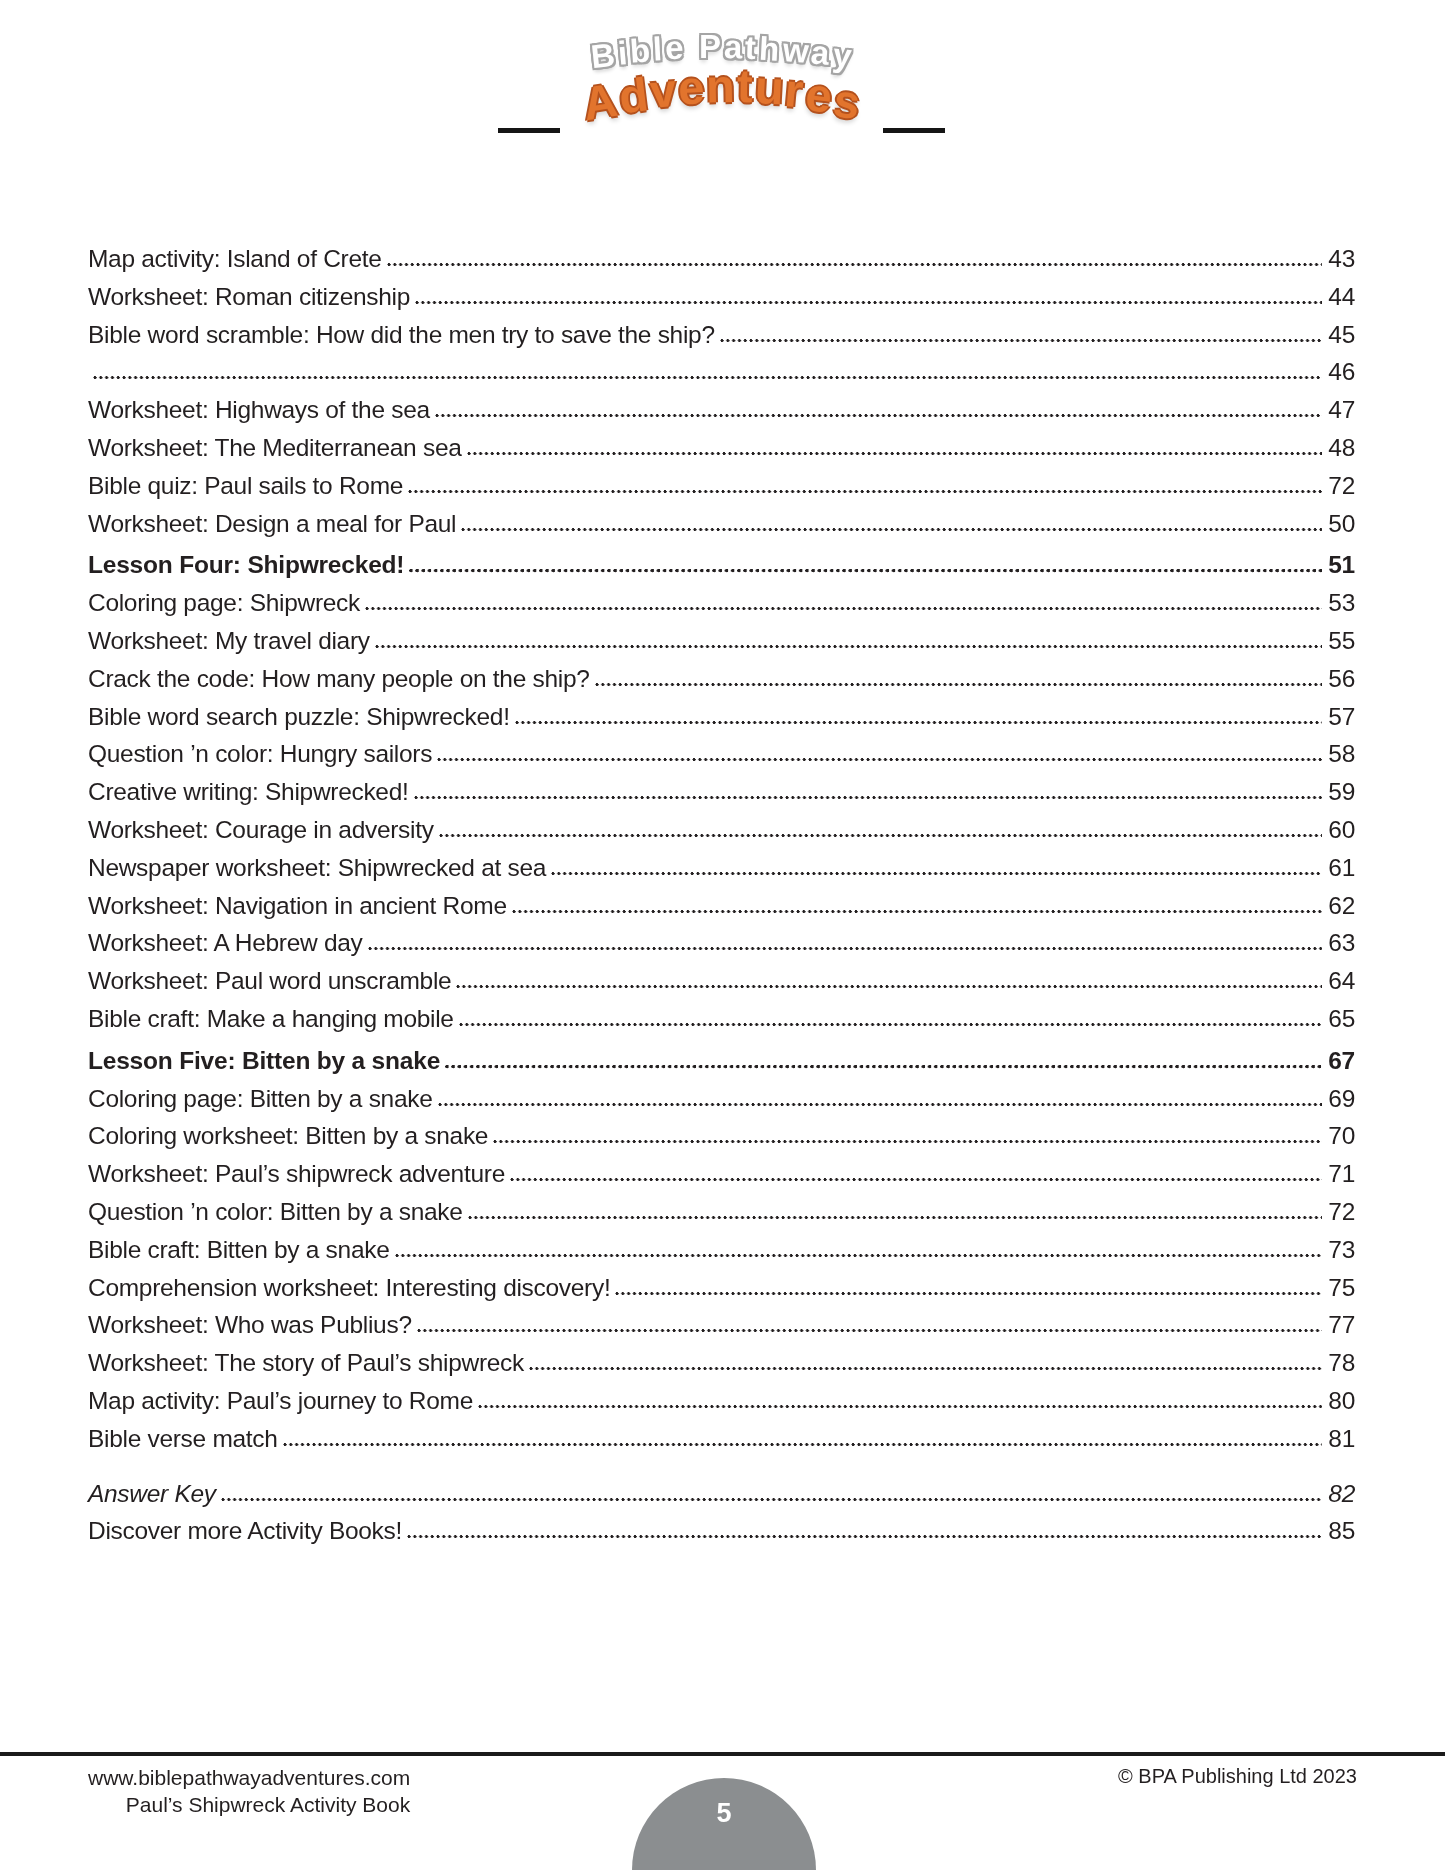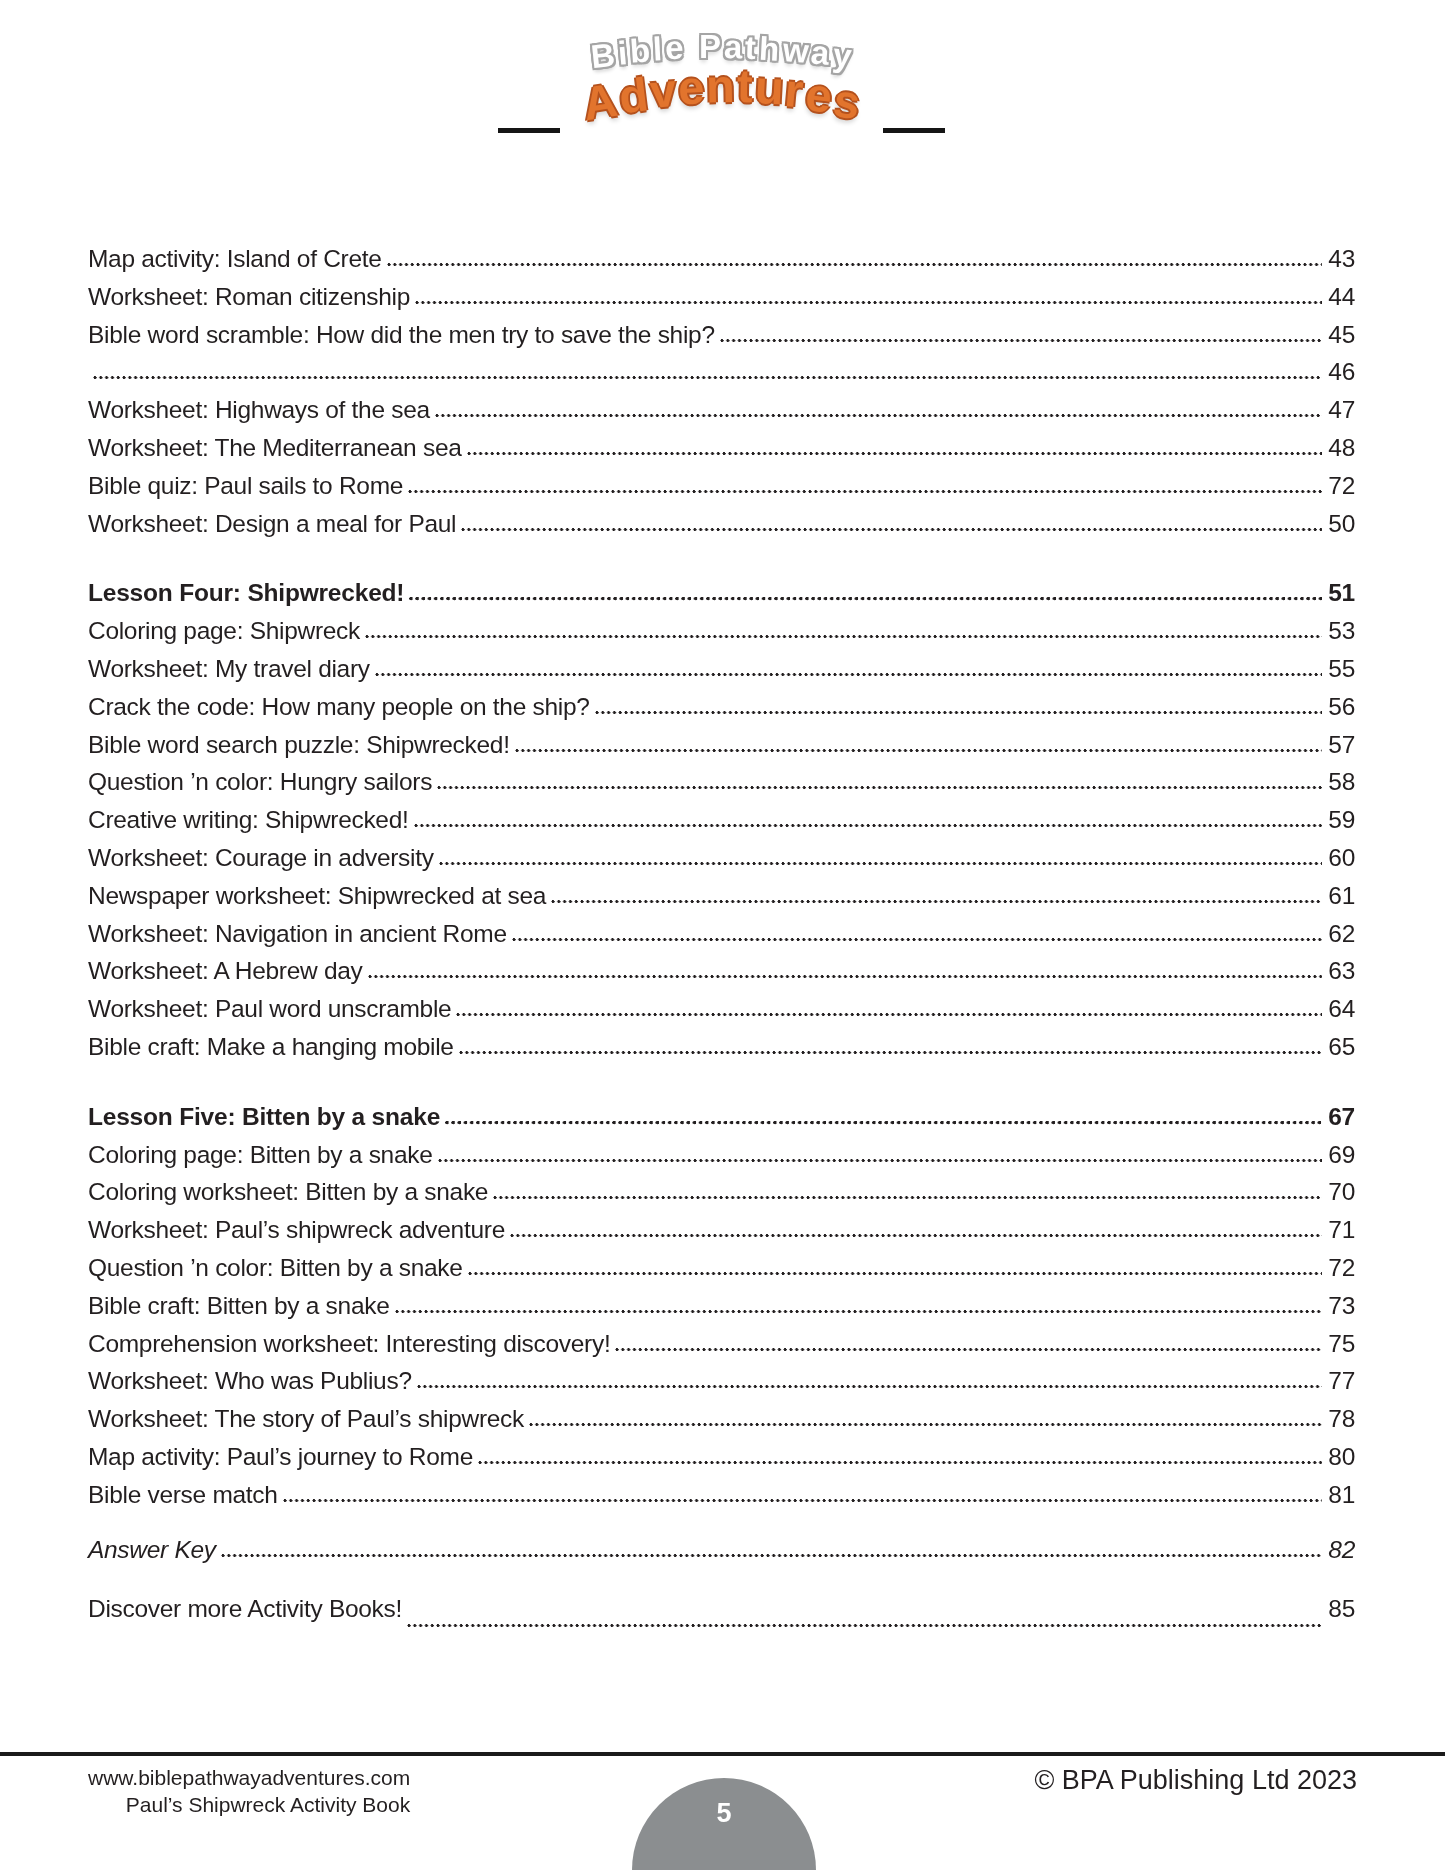--- a/index.html
+++ b/index.html
@@ -54,28 +54,28 @@
   .toc-dots{
     flex:1 1 auto;height:4px;margin:0 6px 0 5px;
     background-image:radial-gradient(circle at 2px 1.6px, var(--ink) 1.35px, transparent 1.75px);
     background-size:5.8px 4px;background-repeat:repeat-x;background-position:left bottom;
   }
   .bold .toc-title,.bold .toc-page{font-weight:bold;letter-spacing:-0.2px;}
   .bold .toc-dots{
     background-image:radial-gradient(circle at 2px 1.6px, var(--ink) 1.6px, transparent 2px);
     background-size:6.2px 4px;
   }
-  .section-gap{margin-top:32px;}
+  .section-gap{margin-top:4px;}
   .answer-gap{margin-top:17px;font-style:italic;}
-  .discover-gap{margin-top:22px;align-items:flex-end;}
+  .discover-gap{margin-top:0;}
 
   
   .footer-rule{position:absolute;left:0;top:1752px;width:100%;height:4px;background:var(--rule-black);}
   .footer-left{position:absolute;left:88px;top:1764px;font-size:21px;line-height:27px;color:var(--ink);text-align:right;}
-  .footer-right{position:absolute;right:88px;top:1765px;font-size:27px;color:var(--ink);}
+  .footer-right{position:absolute;right:88px;top:1765px;font-size:20px;color:var(--ink);}
   .page-circle{
     position:absolute;left:632px;top:1778px;width:184px;height:184px;
     border-radius:50%;background:var(--circle-gray);text-align:center;
   }
   .page-num{display:inline-block;margin-top:20px;font-size:27px;font-weight:bold;color:#ffffff;}
 </style>
 </head>
 <body>
 
 <div class="page">

